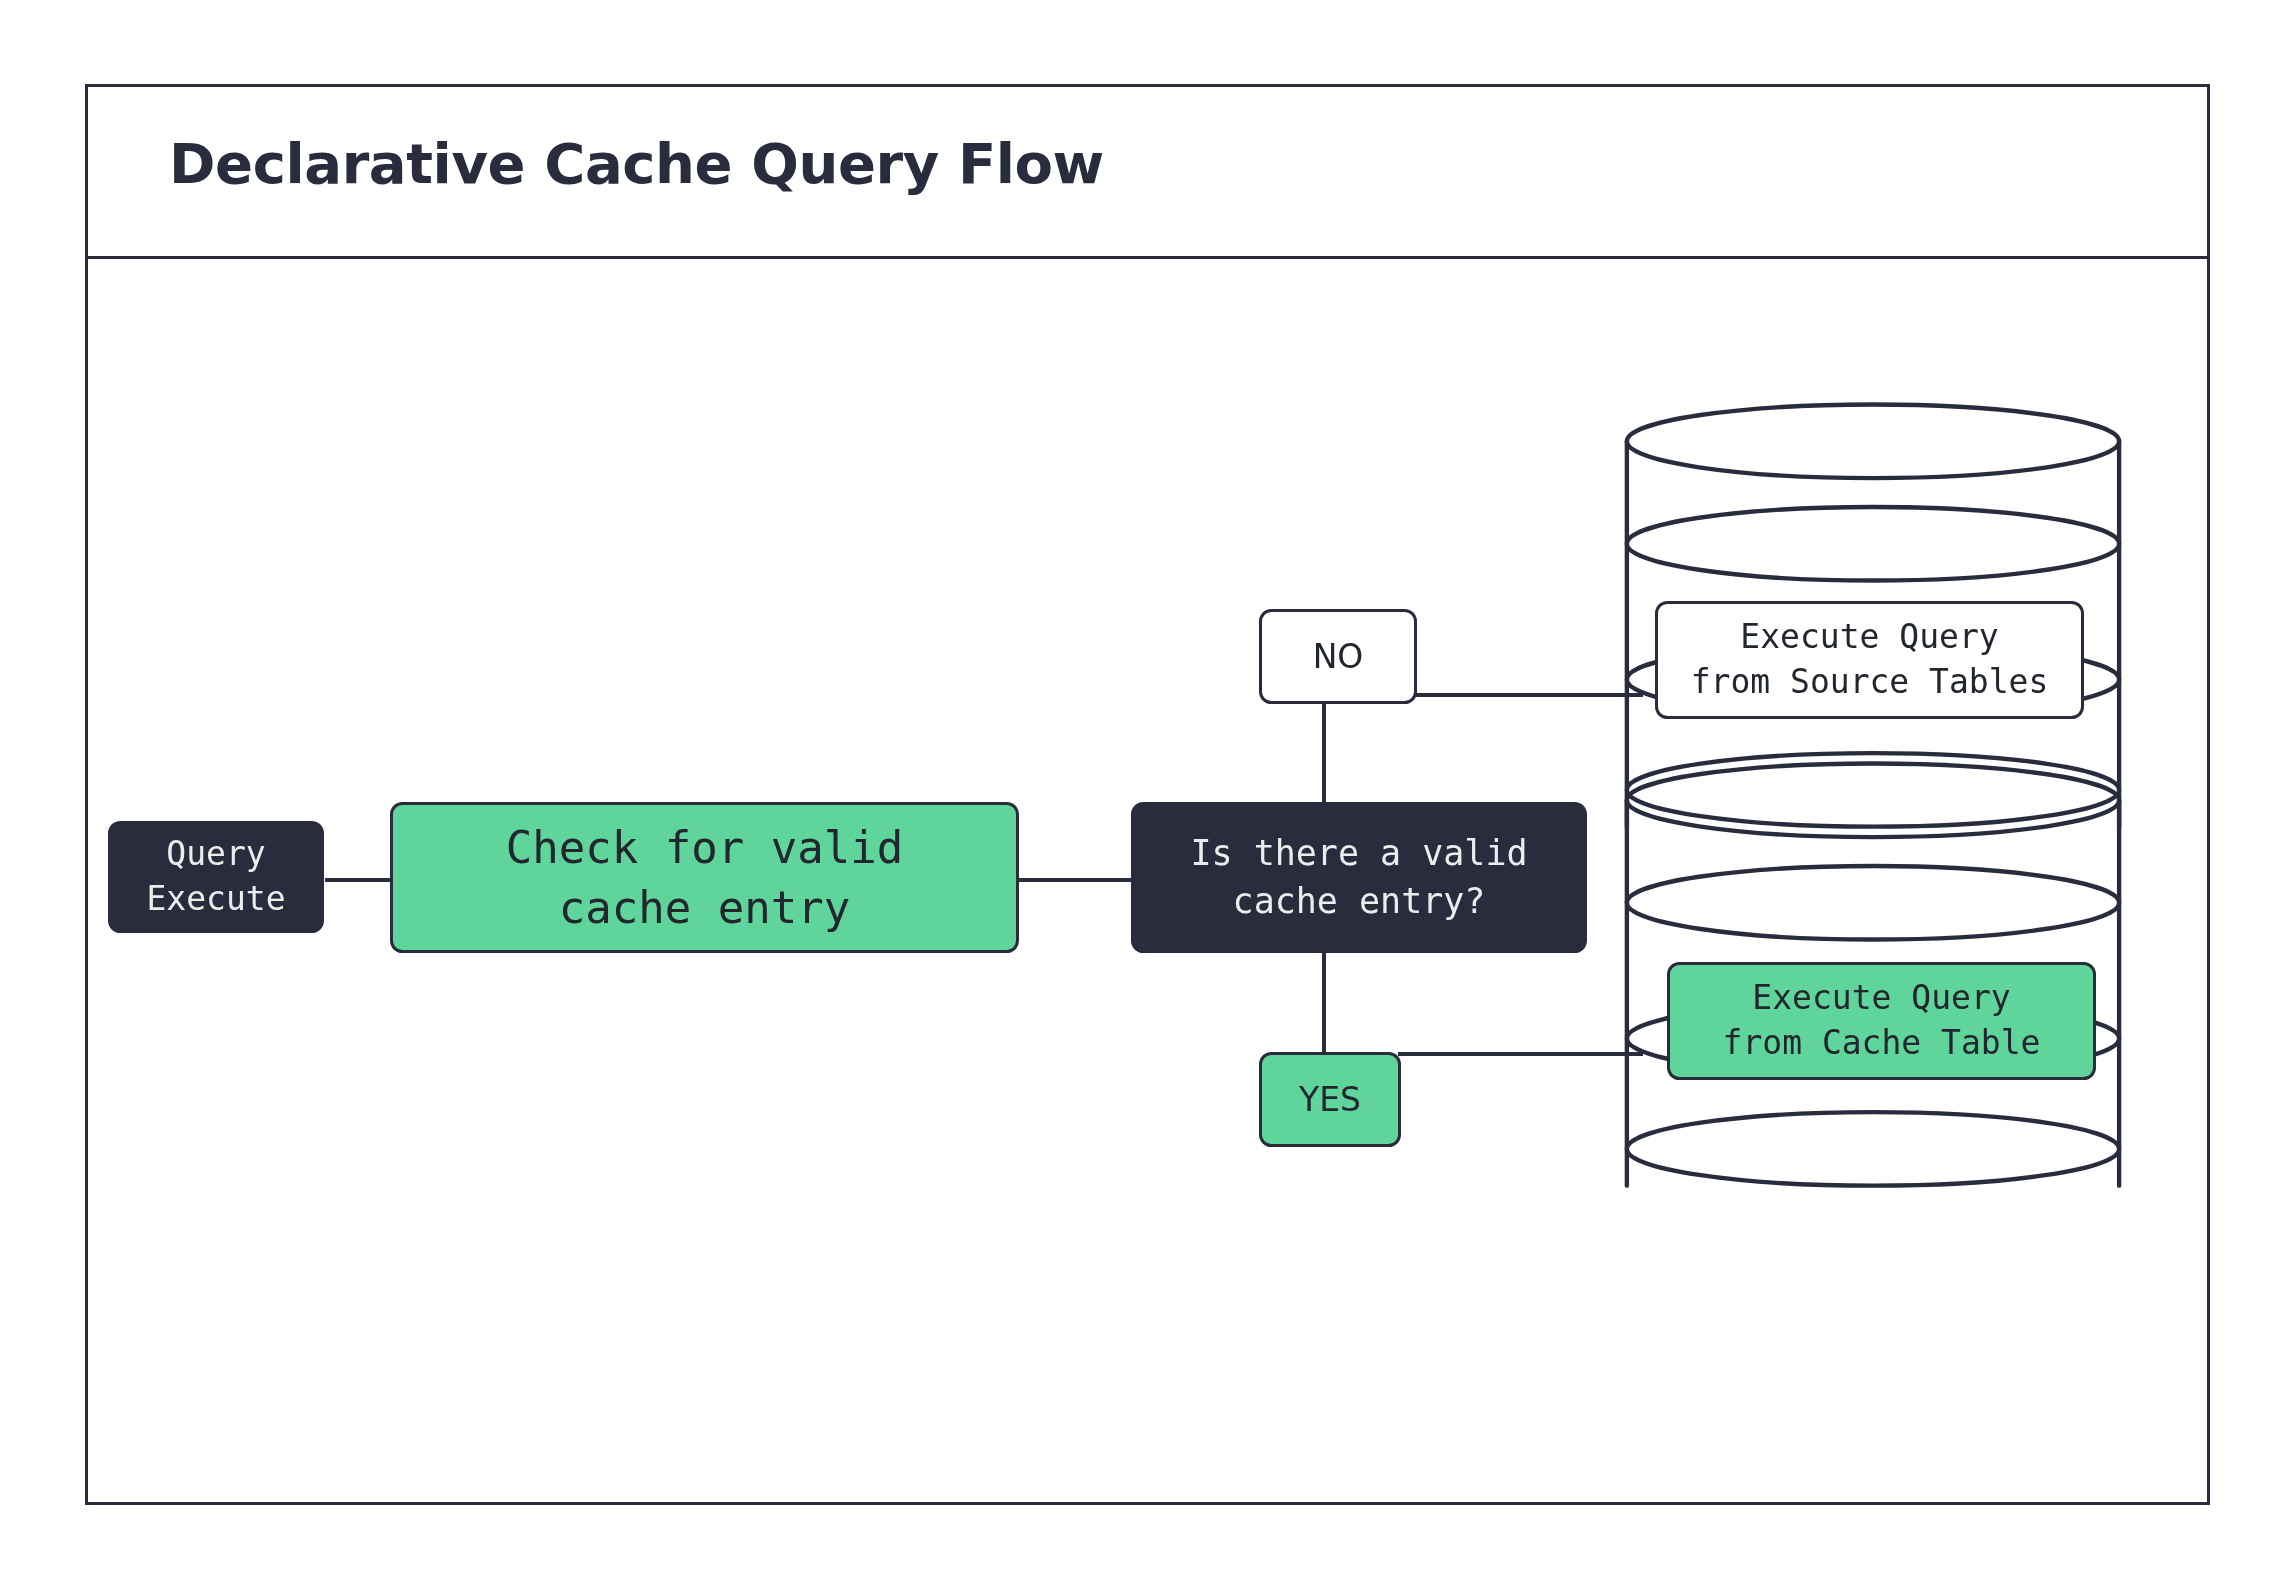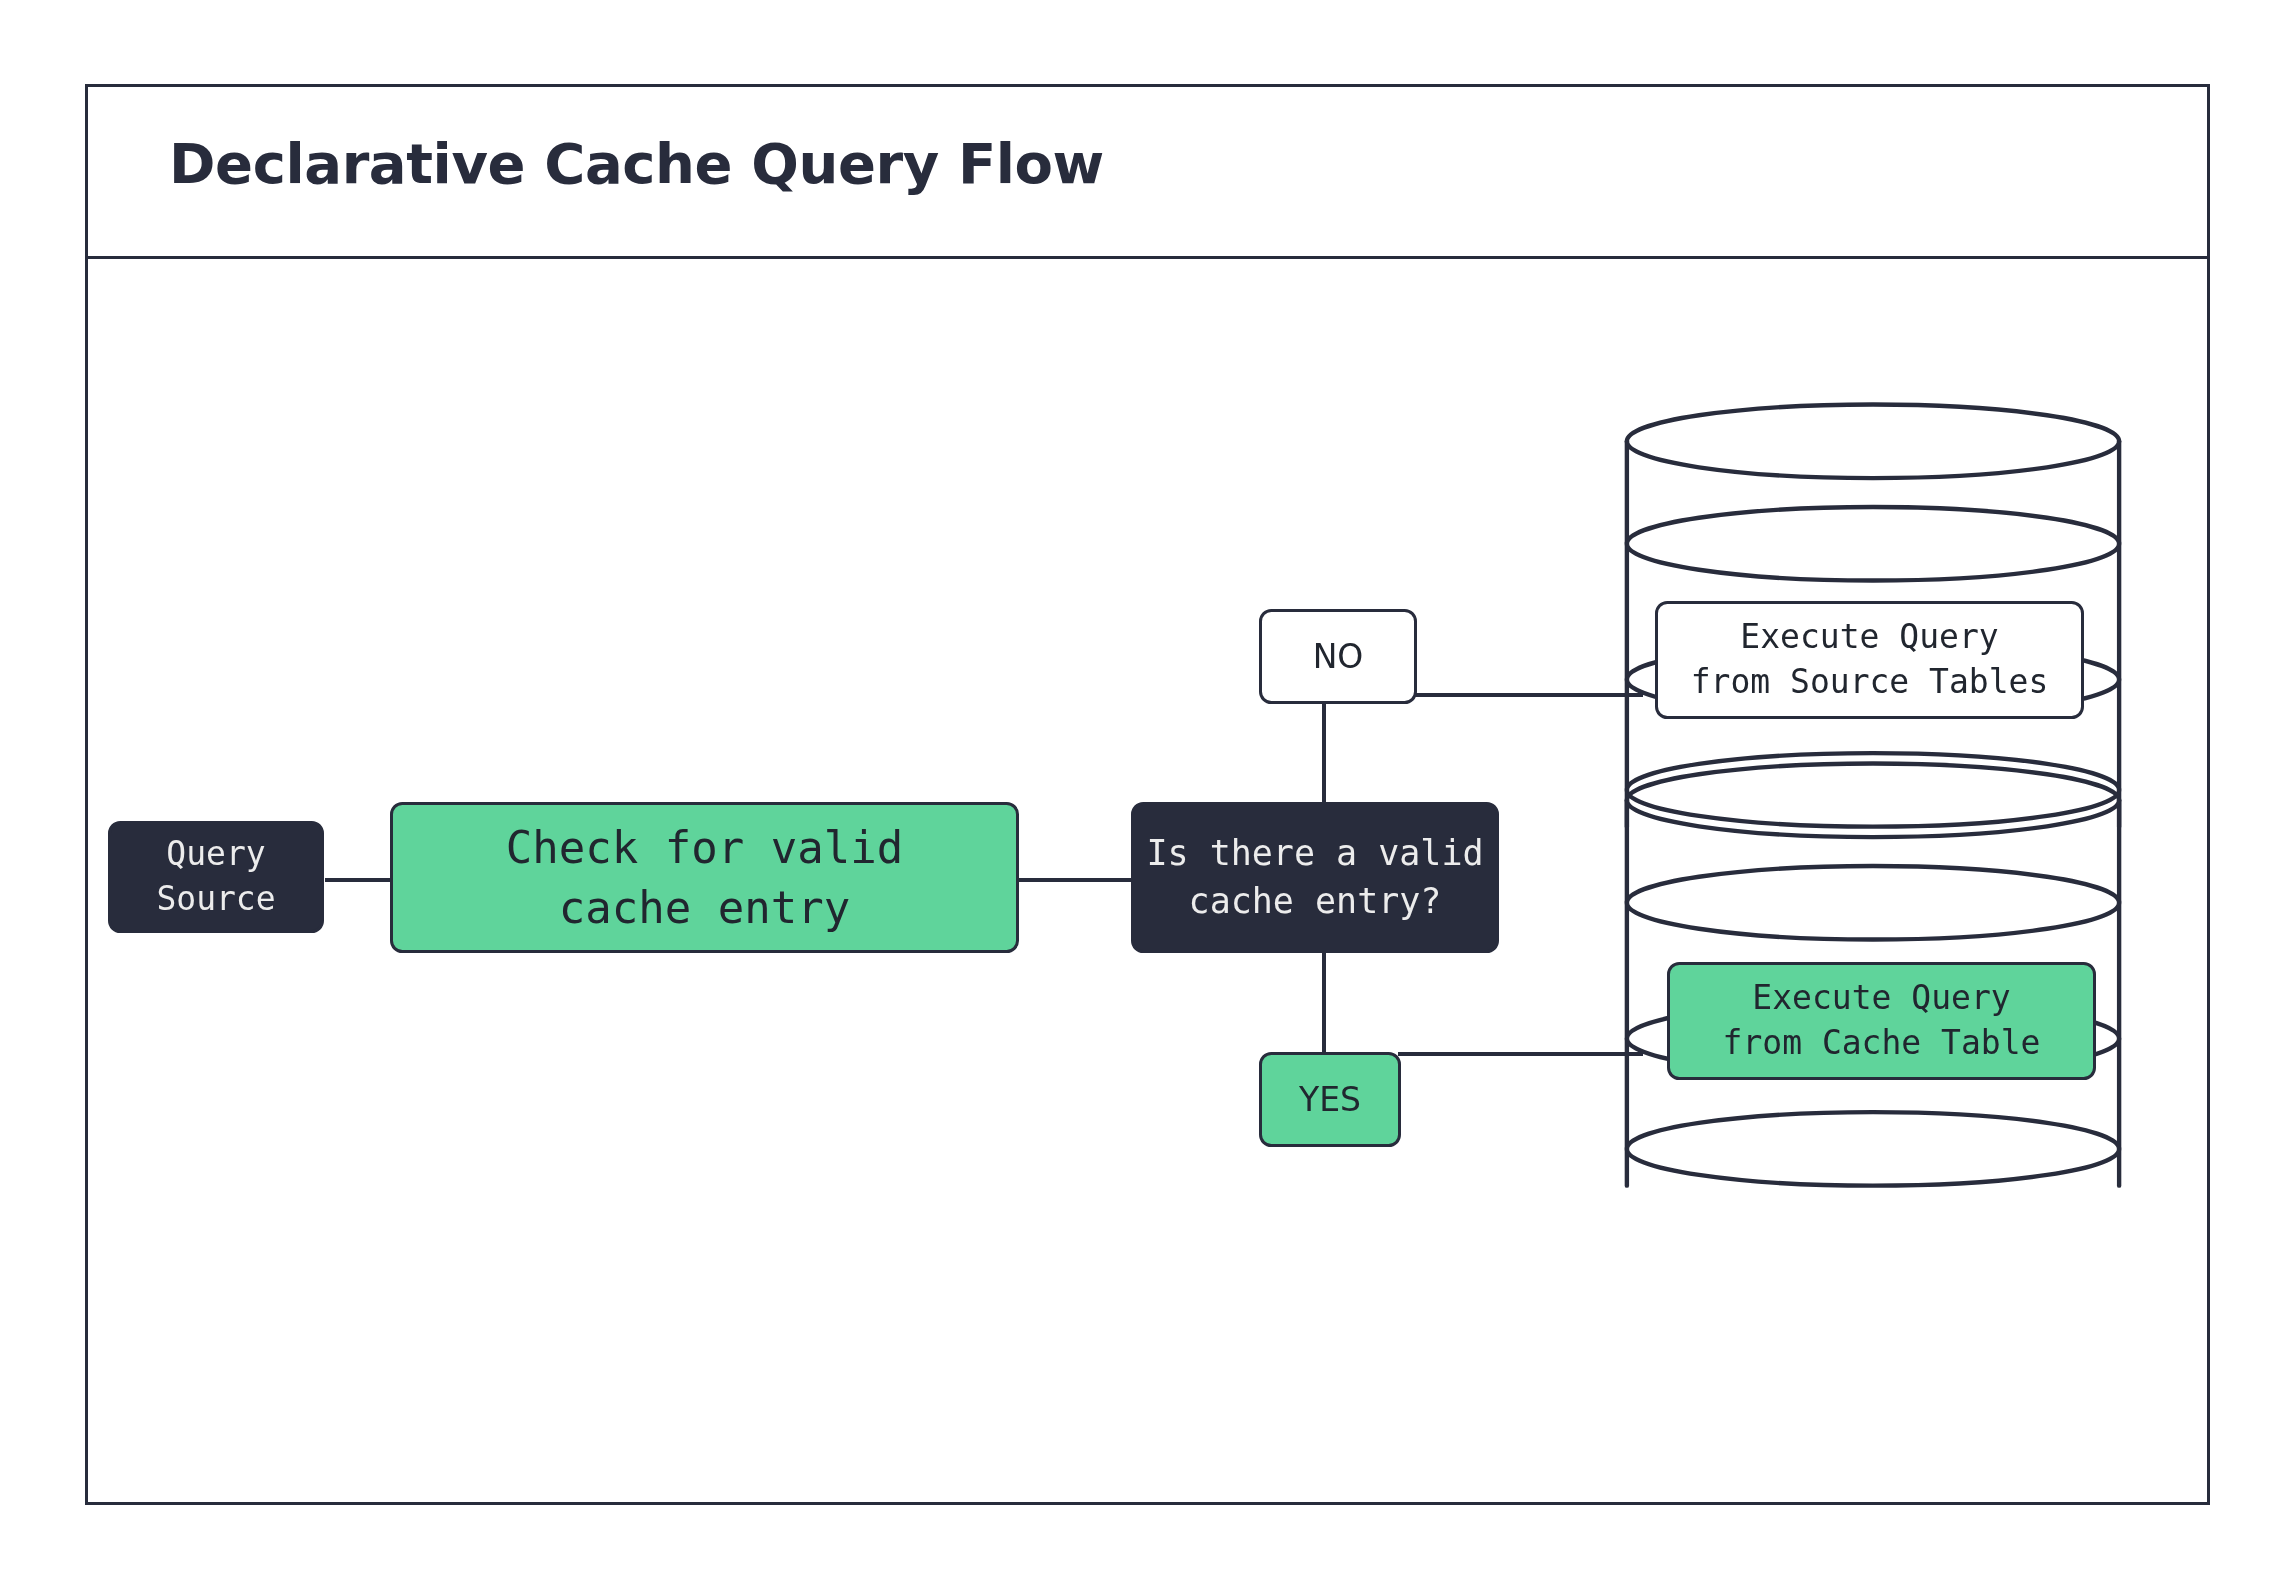--- a/index.html
+++ b/index.html
@@ -172,26 +172,26 @@
       <svg width="508" height="491" viewBox="0 0 580 560">
         <path class="cyl-shape" d="M 9 48 L 9 488"></path>
         <path class="cyl-shape" d="M 571 48 L 571 488"></path>
         <ellipse class="cyl-shape" cx="290" cy="48" rx="281" ry="42"></ellipse>
         <ellipse class="cyl-shape" cx="290" cy="165" rx="281" ry="42"></ellipse>
         <ellipse class="cyl-shape" cx="290" cy="320" rx="281" ry="42"></ellipse>
         <ellipse class="cyl-shape" cx="290" cy="446" rx="281" ry="42"></ellipse>
       </svg>
     </div>
 
-    <div class="node dark" style="left:20px; top:562px; width:216px; height:112px;">Query Source</div>
+    <div class="node dark" style="left:20px; top:562px; width:216px; height:112px;">Query Execute</div>
 
     <div class="node green" style="left:302px; top:543px; width:629px; height:151px; font-size:44px;">Check for valid
 cache entry</div>
 
-    <div class="node dark" style="left:1043px; top:543px; width:368px; height:151px; font-size:35px;">Is there a valid
+    <div class="node dark" style="left:1043px; top:543px; width:456px; height:151px; font-size:35px;">Is there a valid
 cache entry?</div>
 
     <div class="pill white" style="left:1171px; top:350px; width:158px; height:95px;">NO</div>
 
     <div class="pill green" style="left:1171px; top:793px; width:142px; height:95px;">YES</div>
 
     <div class="node white" style="left:1567px; top:342px; width:429px; height:118px; font-size:33px;">Execute Query
 from Source Tables</div>
 
     <div class="node green" style="left:1579px; top:703px; width:429px; height:118px; font-size:33px;">Execute Query

